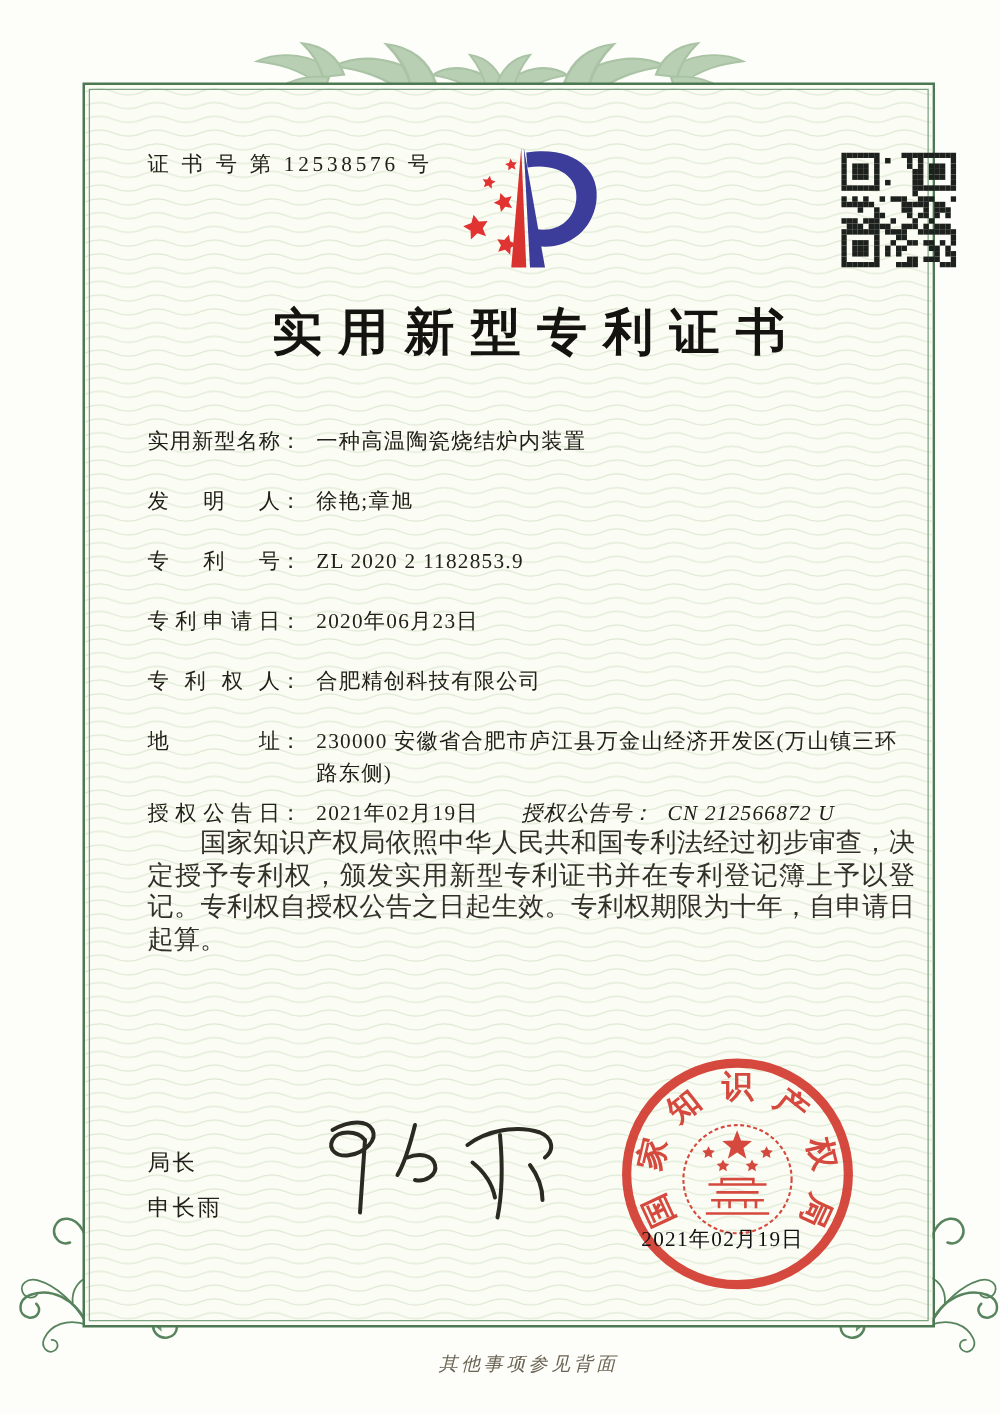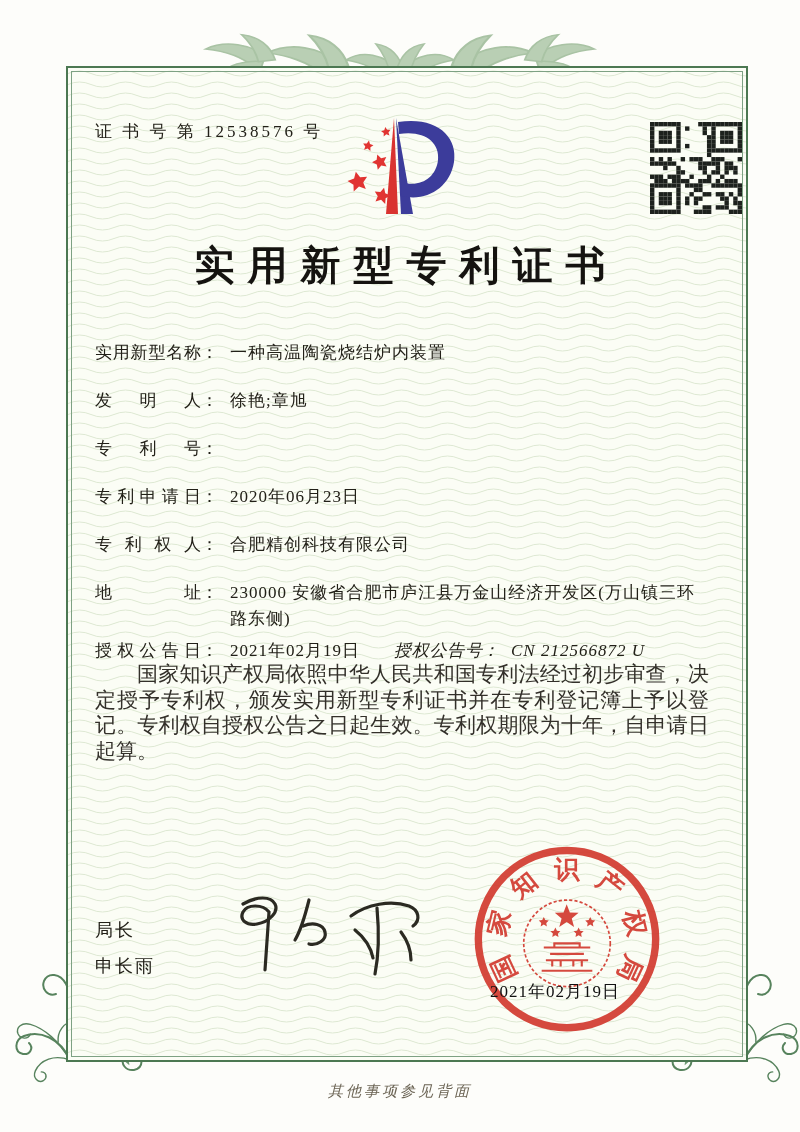--- a/index.html
+++ b/index.html
@@ -12,21 +12,21 @@
   
   .frame{
     position:absolute; left:66px; top:66px; width:678px; height:992px;
     border:2.5px solid #4c7852;
   }
   .frame .inner-line{
     position:absolute; inset:3px; border:1px solid #7da183; pointer-events:none;
   }
   .frame svg.guilloche{position:absolute; inset:0; width:100%; height:100%;}
   .decor{position:absolute; left:0; top:0; width:800px; height:1132px; pointer-events:none;}
-  .content{position:absolute; inset:0;}
+  .content{position:absolute; inset:0;margin-left:23px;}
 
   .cert-no{position:absolute; left:95px; top:120px; font-size:17px; letter-spacing:3px;}
   .logo{position:absolute; left:338px; top:110px; width:128px; height:112px;}
   .qr{position:absolute; left:650px; top:122px; width:92px; height:92px;}
   .title{
     position:absolute; left:0; top:238px; width:800px; text-align:center;
     font-size:40px; font-weight:bold; letter-spacing:13px; text-indent:13px; color:#151310;
   }
 
   .fields{position:absolute; left:95px; top:340px; width:616px; font-size:17px;}
@@ -373,20 +373,21 @@
         <span class="field-value">一种高温陶瓷烧结炉内装置</span>
       </div>
       <div class="field-row">
         <span class="field-label">发明人</span>
           <span class="field-colon">：</span>
         <span class="field-value">徐艳;章旭</span>
       </div>
       <div class="field-row">
         <span class="field-label">专利号</span>
           <span class="field-colon">：</span>
+        <span class="field-value">ZL 2020 2 1182853.9</span>
       </div>
       <div class="field-row">
         <span class="field-label">专利申请日</span>
           <span class="field-colon">：</span>
         <span class="field-value">2020年06月23日</span>
       </div>
       <div class="field-row">
         <span class="field-label">专利权人</span>
           <span class="field-colon">：</span>
         <span class="field-value">合肥精创科技有限公司</span>

